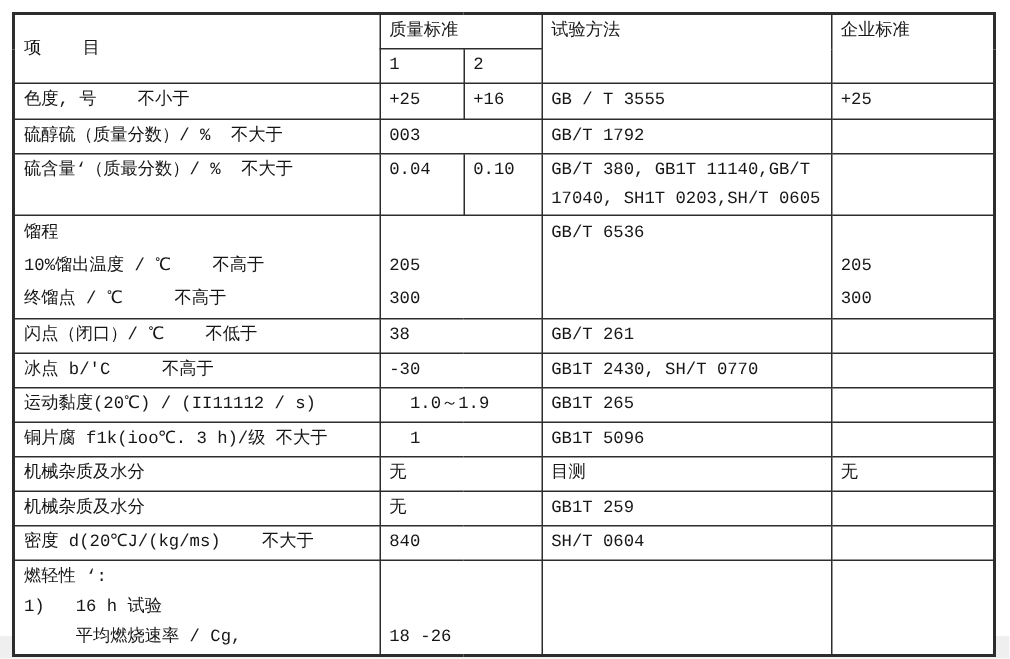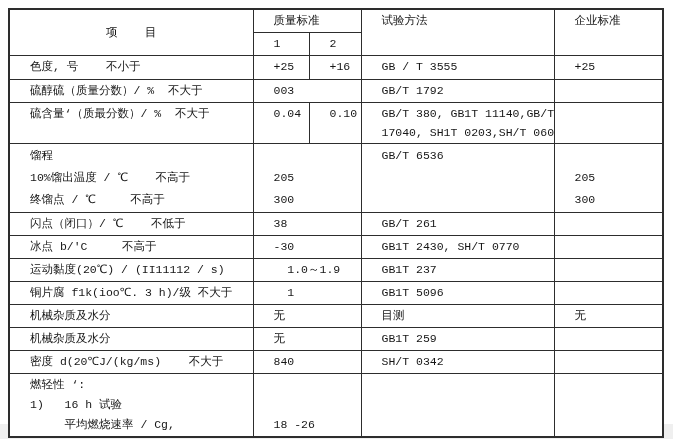--- a/index.html
+++ b/index.html
@@ -18,30 +18,30 @@
     border:2px solid #2d2d2d;
     background:#ffffff;
   }
   col.c-item{width:244px;}
   col.c-s1{width:56px;}
   col.c-s2{width:52px;}
   col.c-test{width:193px;}
   col.c-ent{width:109px;}
   th,td{
     border:1px solid #2d2d2d;
-    padding:1px 20px;
+    padding:1px 6px;
     font-size:11.5px;
     font-weight:normal;
     line-height:20px;
     text-align:left;
     vertical-align:top;
     white-space:pre;
     overflow:hidden;
   }
-  th.item-head{text-align:center;vertical-align:middle;}
+  th.item-head{text-align:left;vertical-align:middle;}
   tr.hr1{height:20px;}
   tr.hr2{height:19px;}
   tr.r{height:23px;margin-top:45px;}
   tr.r-sd{height:24px;margin-top:25px;}
   tr.r2l{height:40px;}
   tr.r2l td{line-height:19px;}
   tr.r3l{height:67px;}
   tr.r3l td{line-height:22px;margin-top:33px;}
   tr.r3b{height:62px;}
   tr.r3b td{line-height:20px;}
@@ -120,21 +120,21 @@
     <tr class="r">
       <td>冰点 b/'C     不高于</td>
       <td colspan="2">-30</td>
       <td>GB1T 2430, SH/T 0770</td>
       <td></td>
     </tr>
 
     <tr class="r">
       <td>运动黏度(20℃) / (II11112 / s)</td>
       <td colspan="2">  1.0～1.9</td>
-      <td>GB1T 237</td>
+      <td>GB1T 265</td>
       <td></td>
     </tr>
 
     <tr class="r">
       <td>铜片腐 f1k(ioo℃. 3 h)/级 不大于</td>
       <td colspan="2">  1</td>
       <td>GB1T 5096</td>
       <td></td>
     </tr>
 
@@ -148,21 +148,21 @@
     <tr class="r">
       <td>机械杂质及水分</td>
       <td colspan="2">无</td>
       <td>GB1T 259</td>
       <td></td>
     </tr>
 
     <tr class="r">
       <td>密度 d(20℃J/(kg/ms)    不大于</td>
       <td colspan="2">840</td>
-      <td>SH/T 0342</td>
+      <td>SH/T 0604</td>
       <td></td>
     </tr>
 
     <tr class="r3b">
       <td>燃轻性 ‘:
 1)   16 h 试验
      平均燃烧速率 / Cg,</td>
       <td colspan="2">
 
 18 -26</td>

